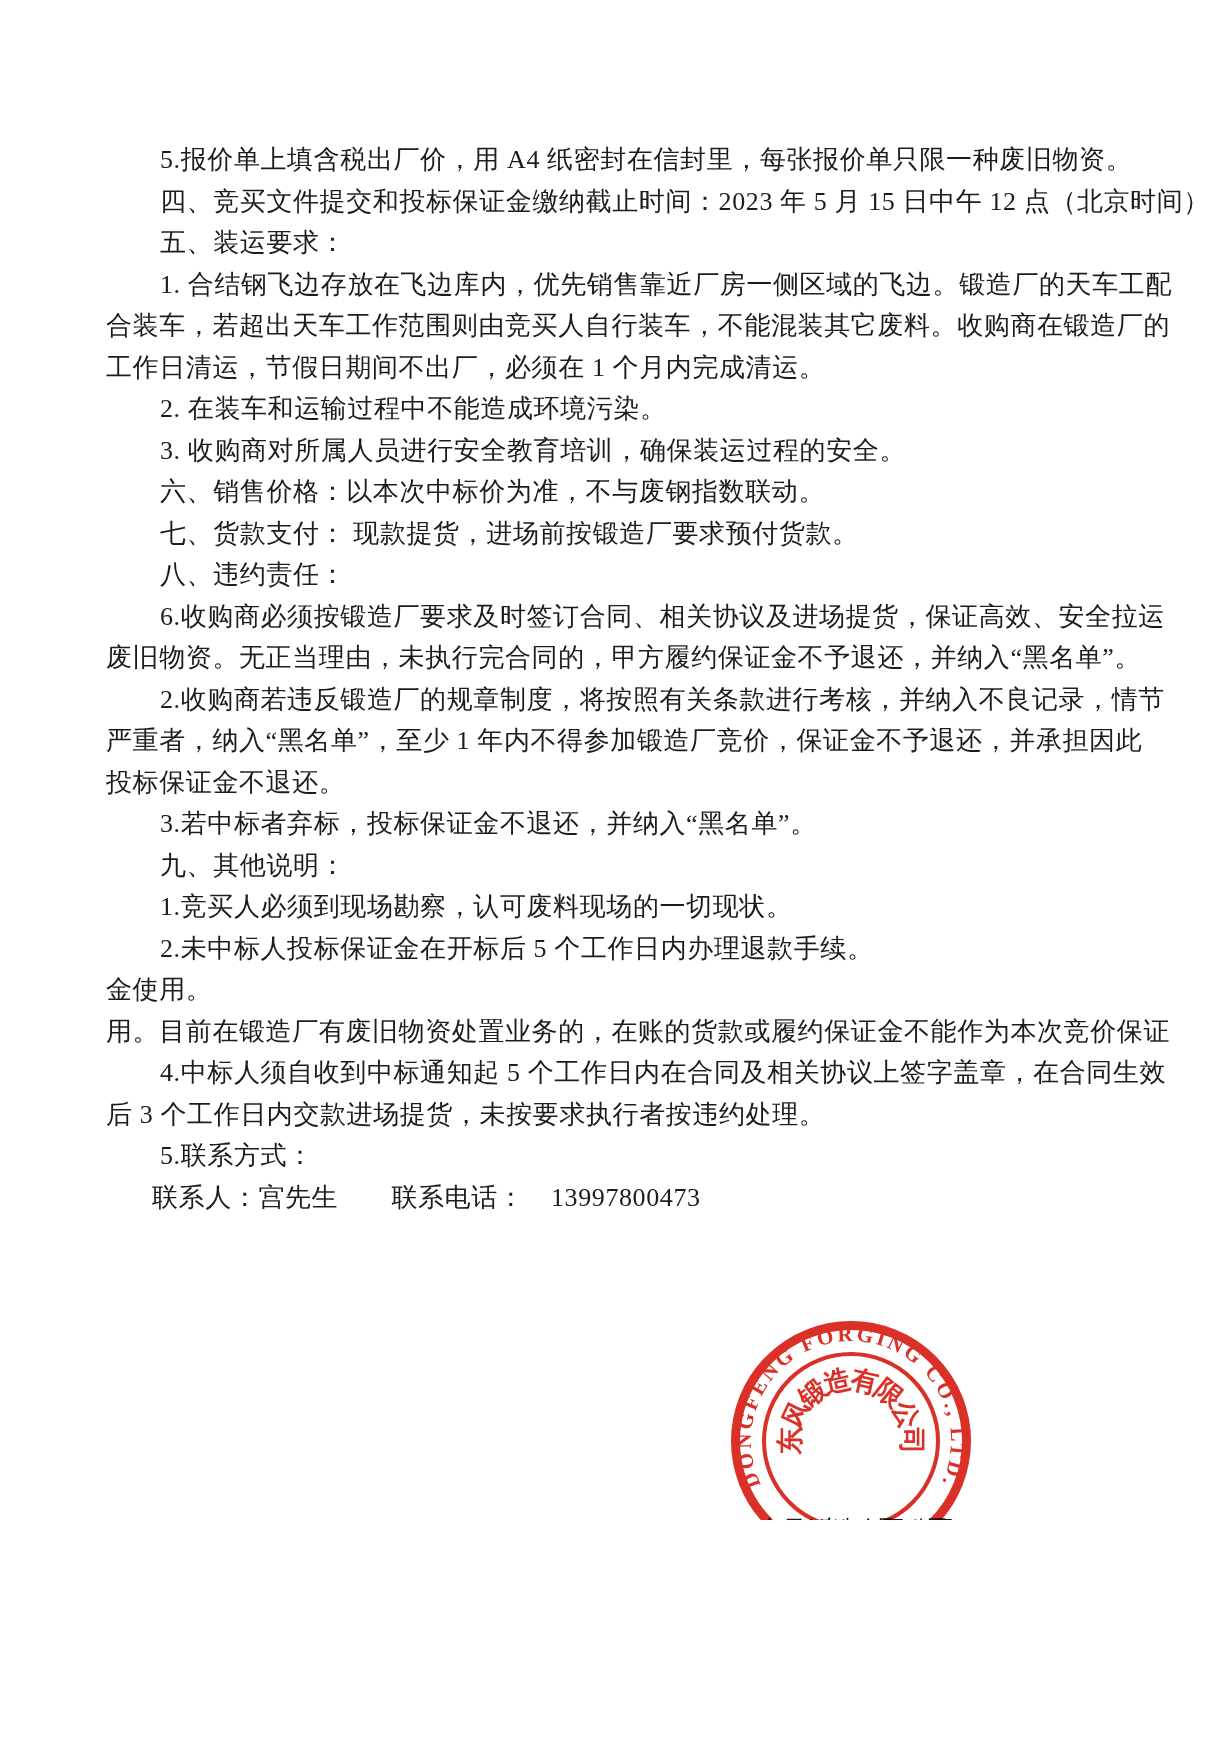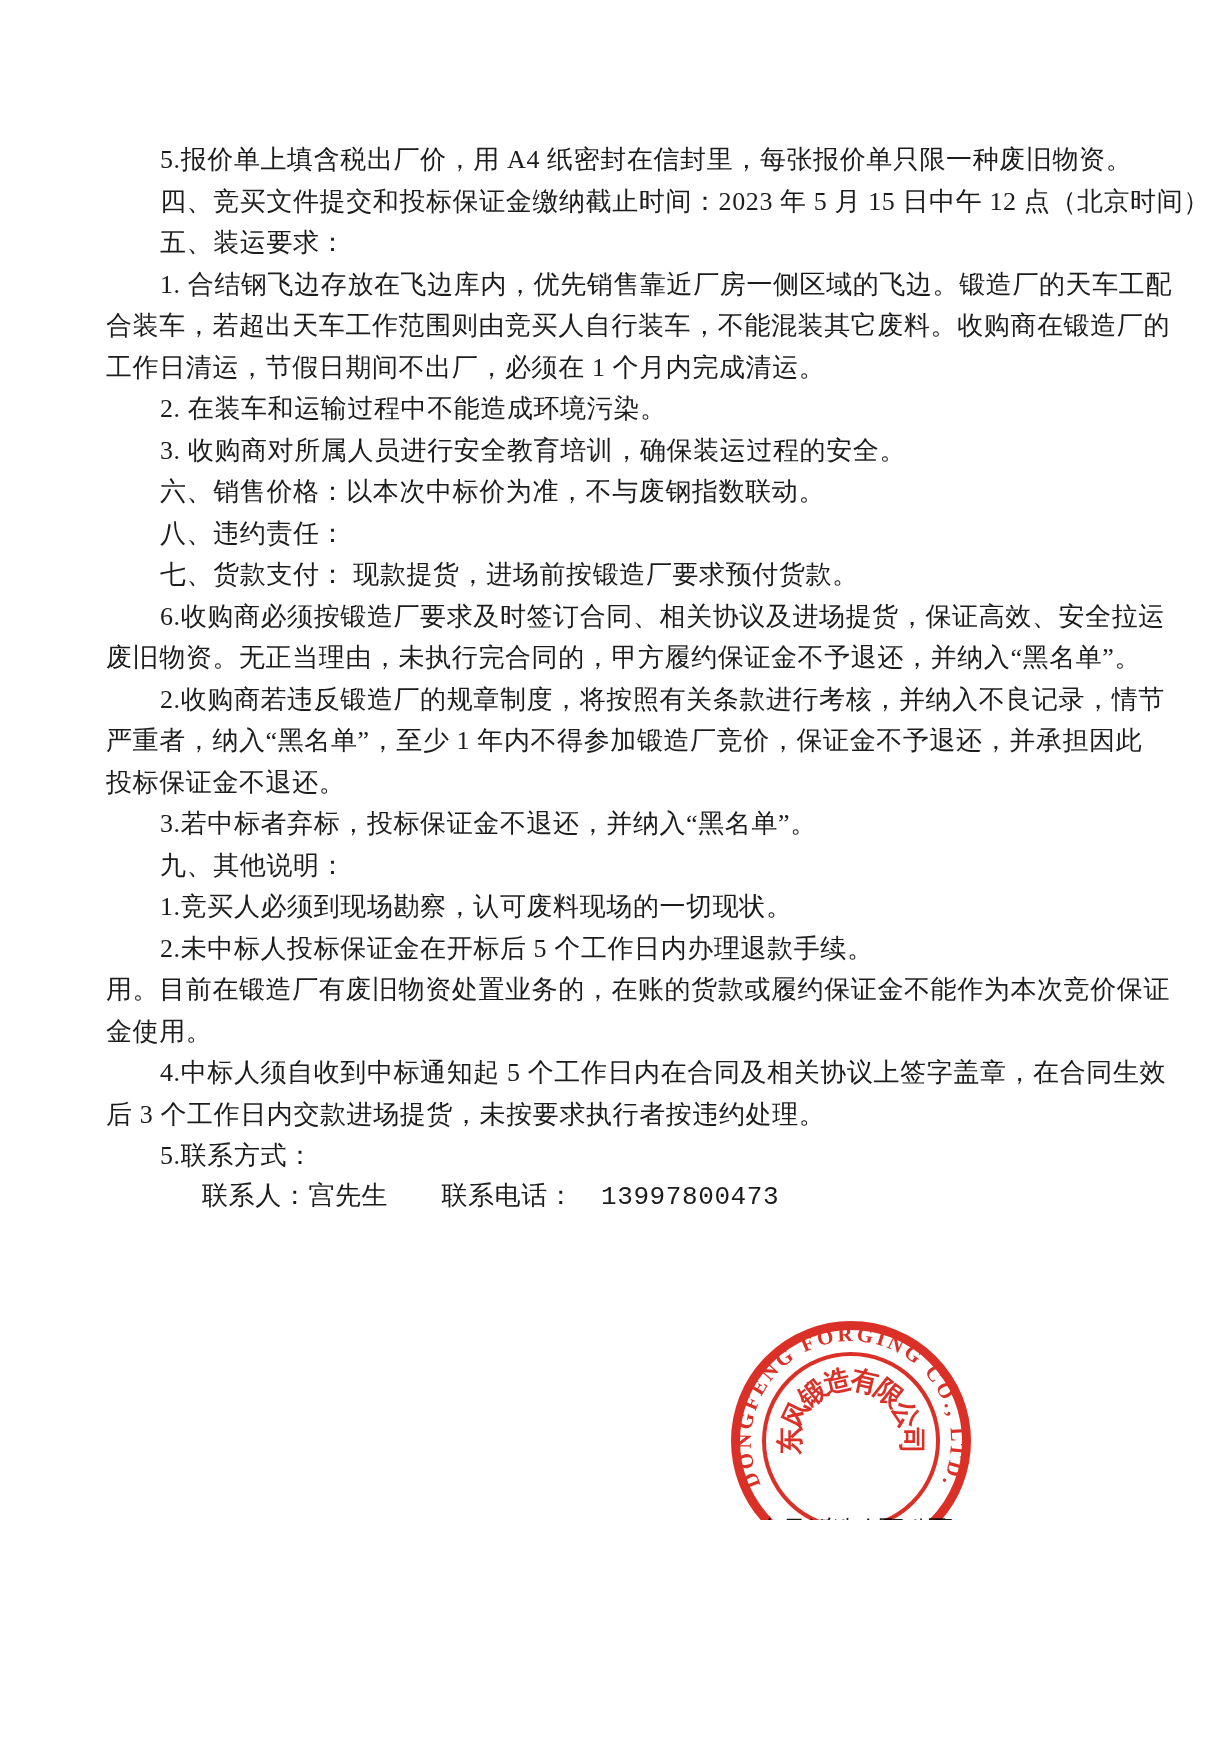--- a/index.html
+++ b/index.html
@@ -22,21 +22,21 @@
     font-size: 26px;
     line-height: 41.5px;
     letter-spacing: 0.6px;
     white-space: nowrap;
   }
   .line.fill {
     text-align: justify;
     text-align-last: justify;
   }
   .indent-1 { margin-left: 54px; }
-  .indent-2 { margin-left: 96px; font-family: Liberation Mono, monospace; }
+  .indent-2 { margin-left: 46px; }
   .sig-company {
     position: absolute;
     left: 758px;
     top: 1469px;
     font-size: 24.5px;
     letter-spacing: 0.3px;
     white-space: nowrap;
     margin-top: 44px;
   }
   .sig-date {
@@ -79,33 +79,33 @@
     <div>
         <div class="line indent-1 fill">5.报价单上填含税出厂价，用 A4 纸密封在信封里，每张报价单只限一种废旧物资。</div>
         <div class="line indent-1 fill">四、竞买文件提交和投标保证金缴纳截止时间：2023 年 5 月 15 日中午 12 点（北京时间）</div>
         <div class="line indent-1">五、装运要求：</div>
         <div class="line indent-1 fill">1. 合结钢飞边存放在飞边库内，优先销售靠近厂房一侧区域的飞边。锻造厂的天车工配</div>
         <div class="line indent-0 fill">合装车，若超出天车工作范围则由竞买人自行装车，不能混装其它废料。收购商在锻造厂的</div>
         <div class="line indent-0">工作日清运，节假日期间不出厂，必须在 1 个月内完成清运。</div>
         <div class="line indent-1">2. 在装车和运输过程中不能造成环境污染。</div>
         <div class="line indent-1">3. 收购商对所属人员进行安全教育培训，确保装运过程的安全。</div>
         <div class="line indent-1">六、销售价格：以本次中标价为准，不与废钢指数联动。</div>
+        <div class="line indent-1">七、货款支付： 现款提货，进场前按锻造厂要求预付货款。</div>
         <div class="line indent-1">八、违约责任：</div>
-        <div class="line indent-1">七、货款支付： 现款提货，进场前按锻造厂要求预付货款。</div>
         <div class="line indent-1 fill">6.收购商必须按锻造厂要求及时签订合同、相关协议及进场提货，保证高效、安全拉运</div>
         <div class="line indent-0 fill">废旧物资。无正当理由，未执行完合同的，甲方履约保证金不予退还，并纳入“黑名单”。</div>
         <div class="line indent-1 fill">2.收购商若违反锻造厂的规章制度，将按照有关条款进行考核，并纳入不良记录，情节</div>
         <div class="line indent-0 fill">严重者，纳入“黑名单”，至少 1 年内不得参加锻造厂竞价，保证金不予退还，并承担因此</div>
         <div class="line indent-0">投标保证金不退还。</div>
         <div class="line indent-1">3.若中标者弃标，投标保证金不退还，并纳入“黑名单”。</div>
         <div class="line indent-1">九、其他说明：</div>
         <div class="line indent-1">1.竞买人必须到现场勘察，认可废料现场的一切现状。</div>
         <div class="line indent-1">2.未中标人投标保证金在开标后 5 个工作日内办理退款手续。</div>
+        <div class="line indent-0">金使用。</div>
         <div class="line indent-0 fill">用。目前在锻造厂有废旧物资处置业务的，在账的货款或履约保证金不能作为本次竞价保证</div>
-        <div class="line indent-0">金使用。</div>
         <div class="line indent-1 fill">4.中标人须自收到中标通知起 5 个工作日内在合同及相关协议上签字盖章，在合同生效</div>
         <div class="line indent-0">后 3 个工作日内交款进场提货，未按要求执行者按违约处理。</div>
         <div class="line indent-1">5.联系方式：</div>
         <div class="line indent-2">联系人：宫先生　　联系电话：　13997800473</div>
       </div>
   </div>
 
   <div class="sig-company">东风锻造有限公司</div>
 
   <div class="sig-date">2023 年 5 月 9 日</div>

